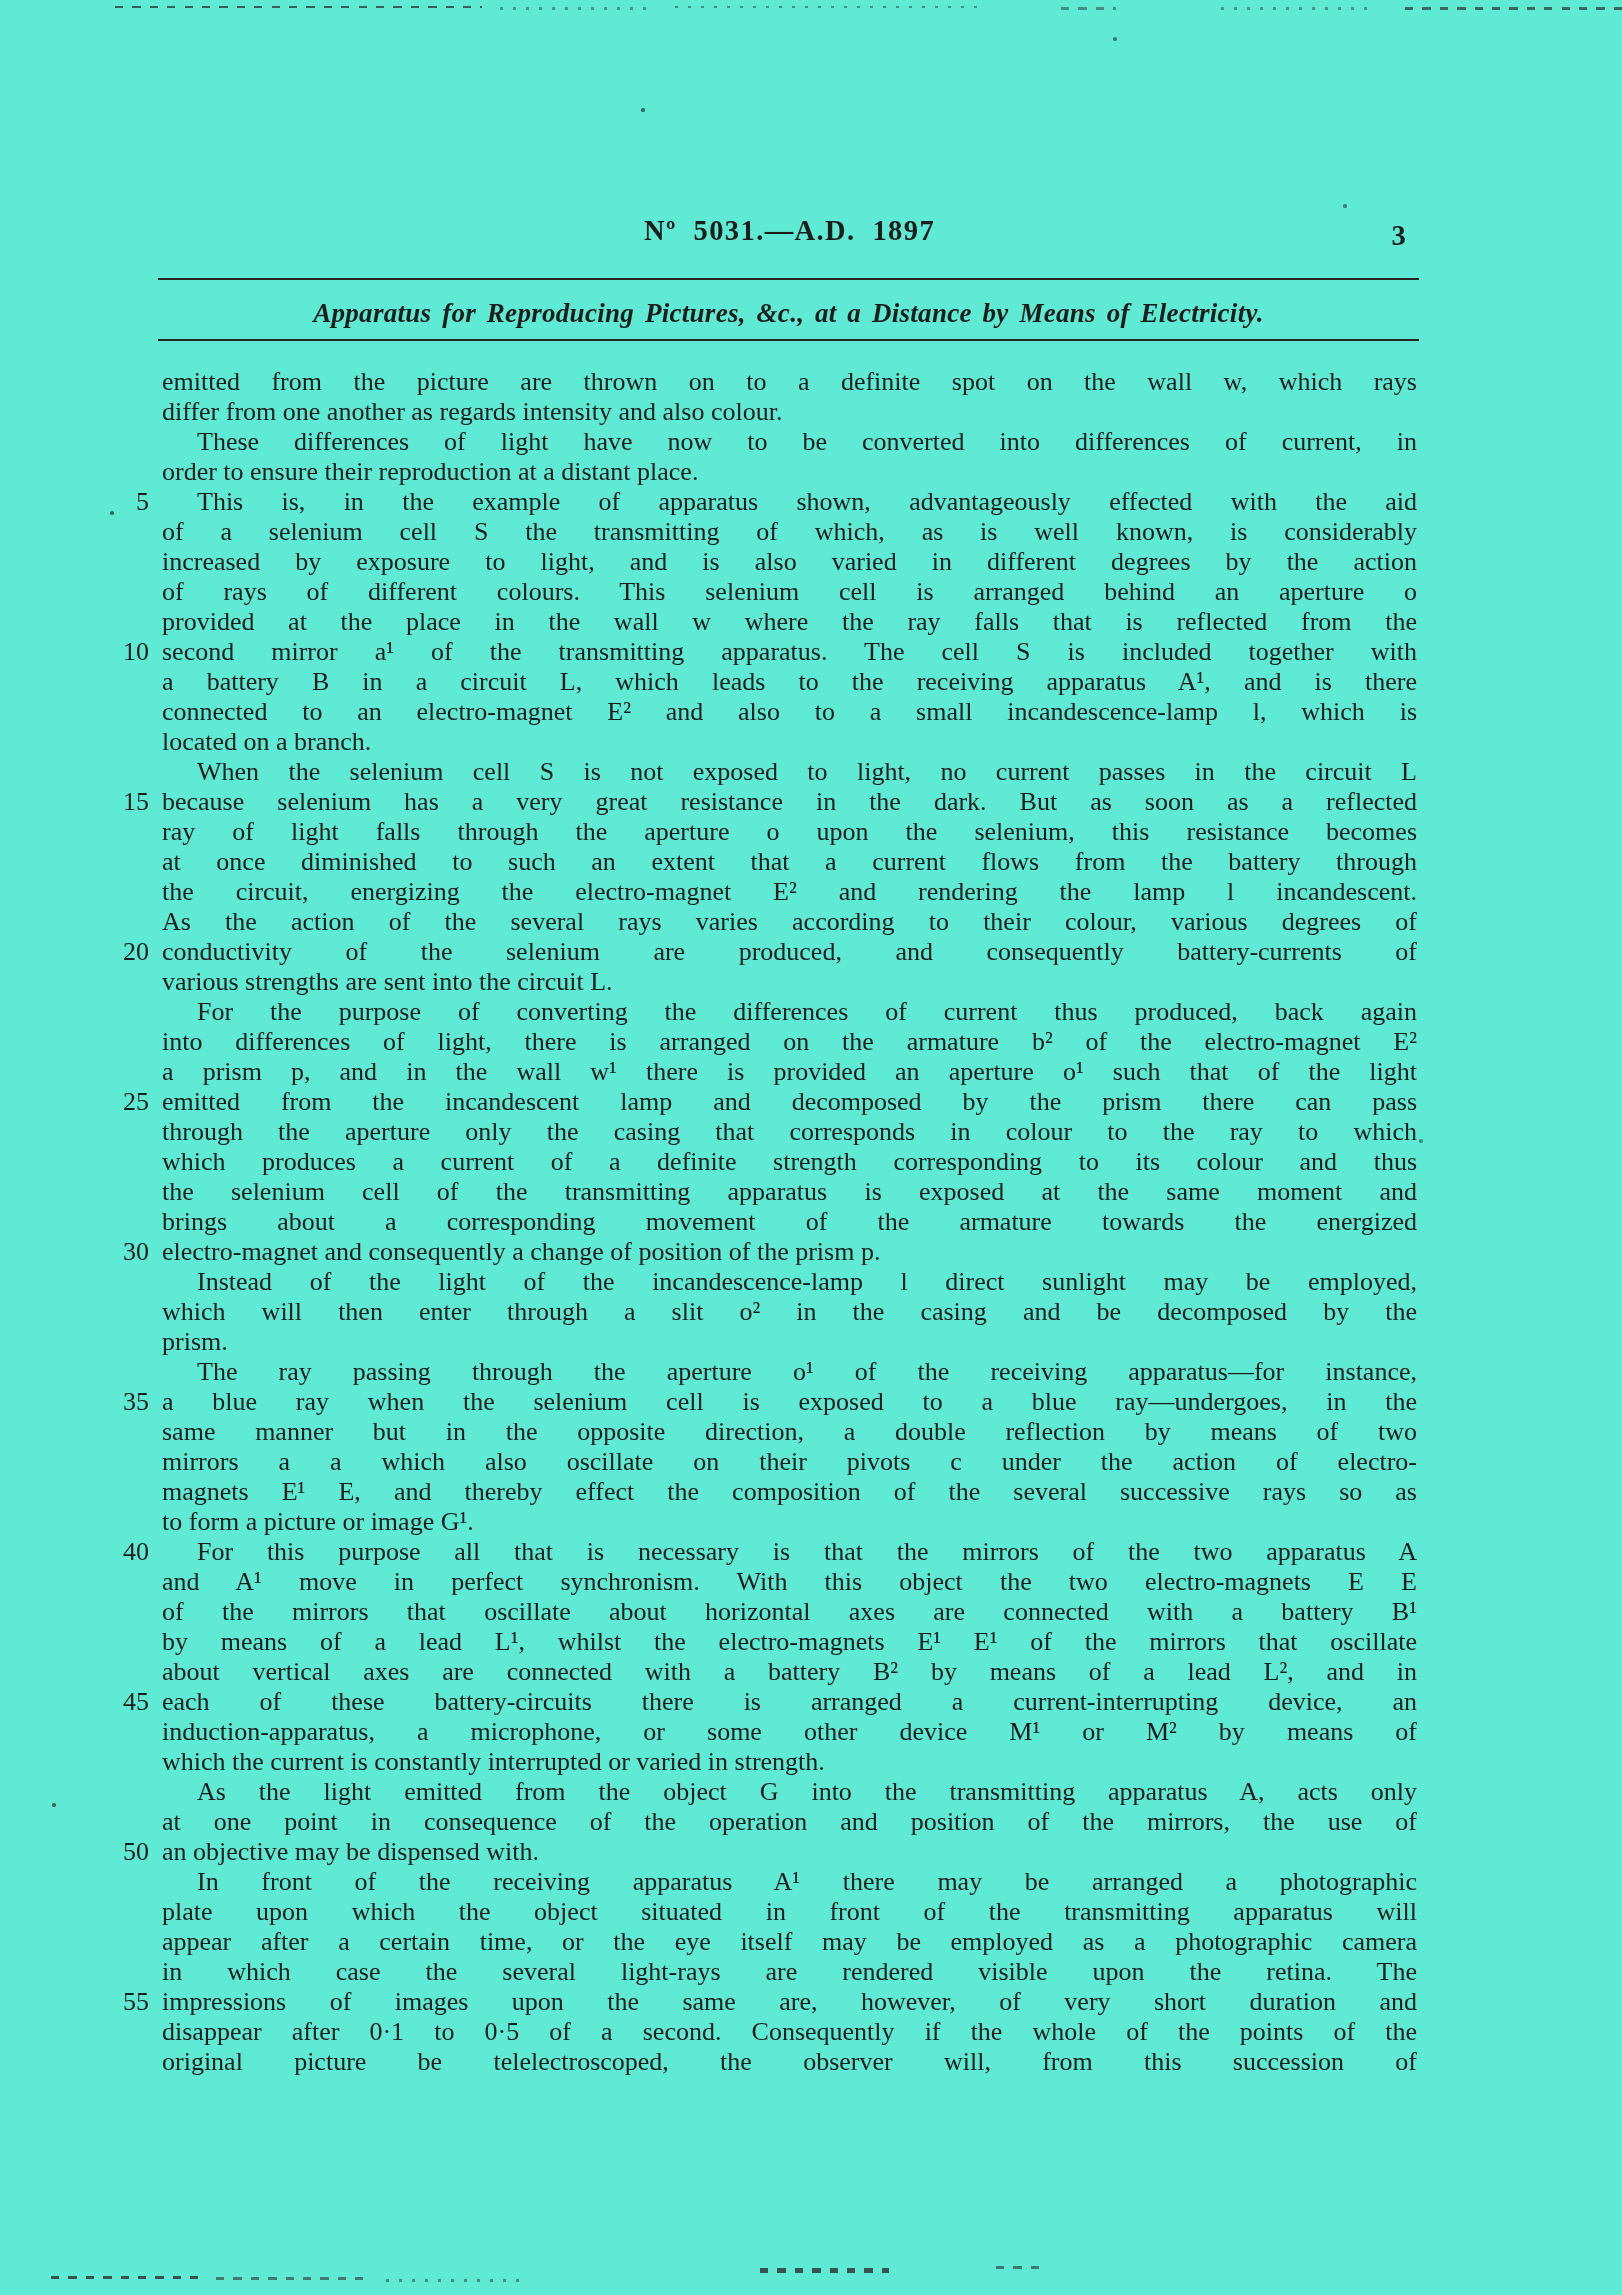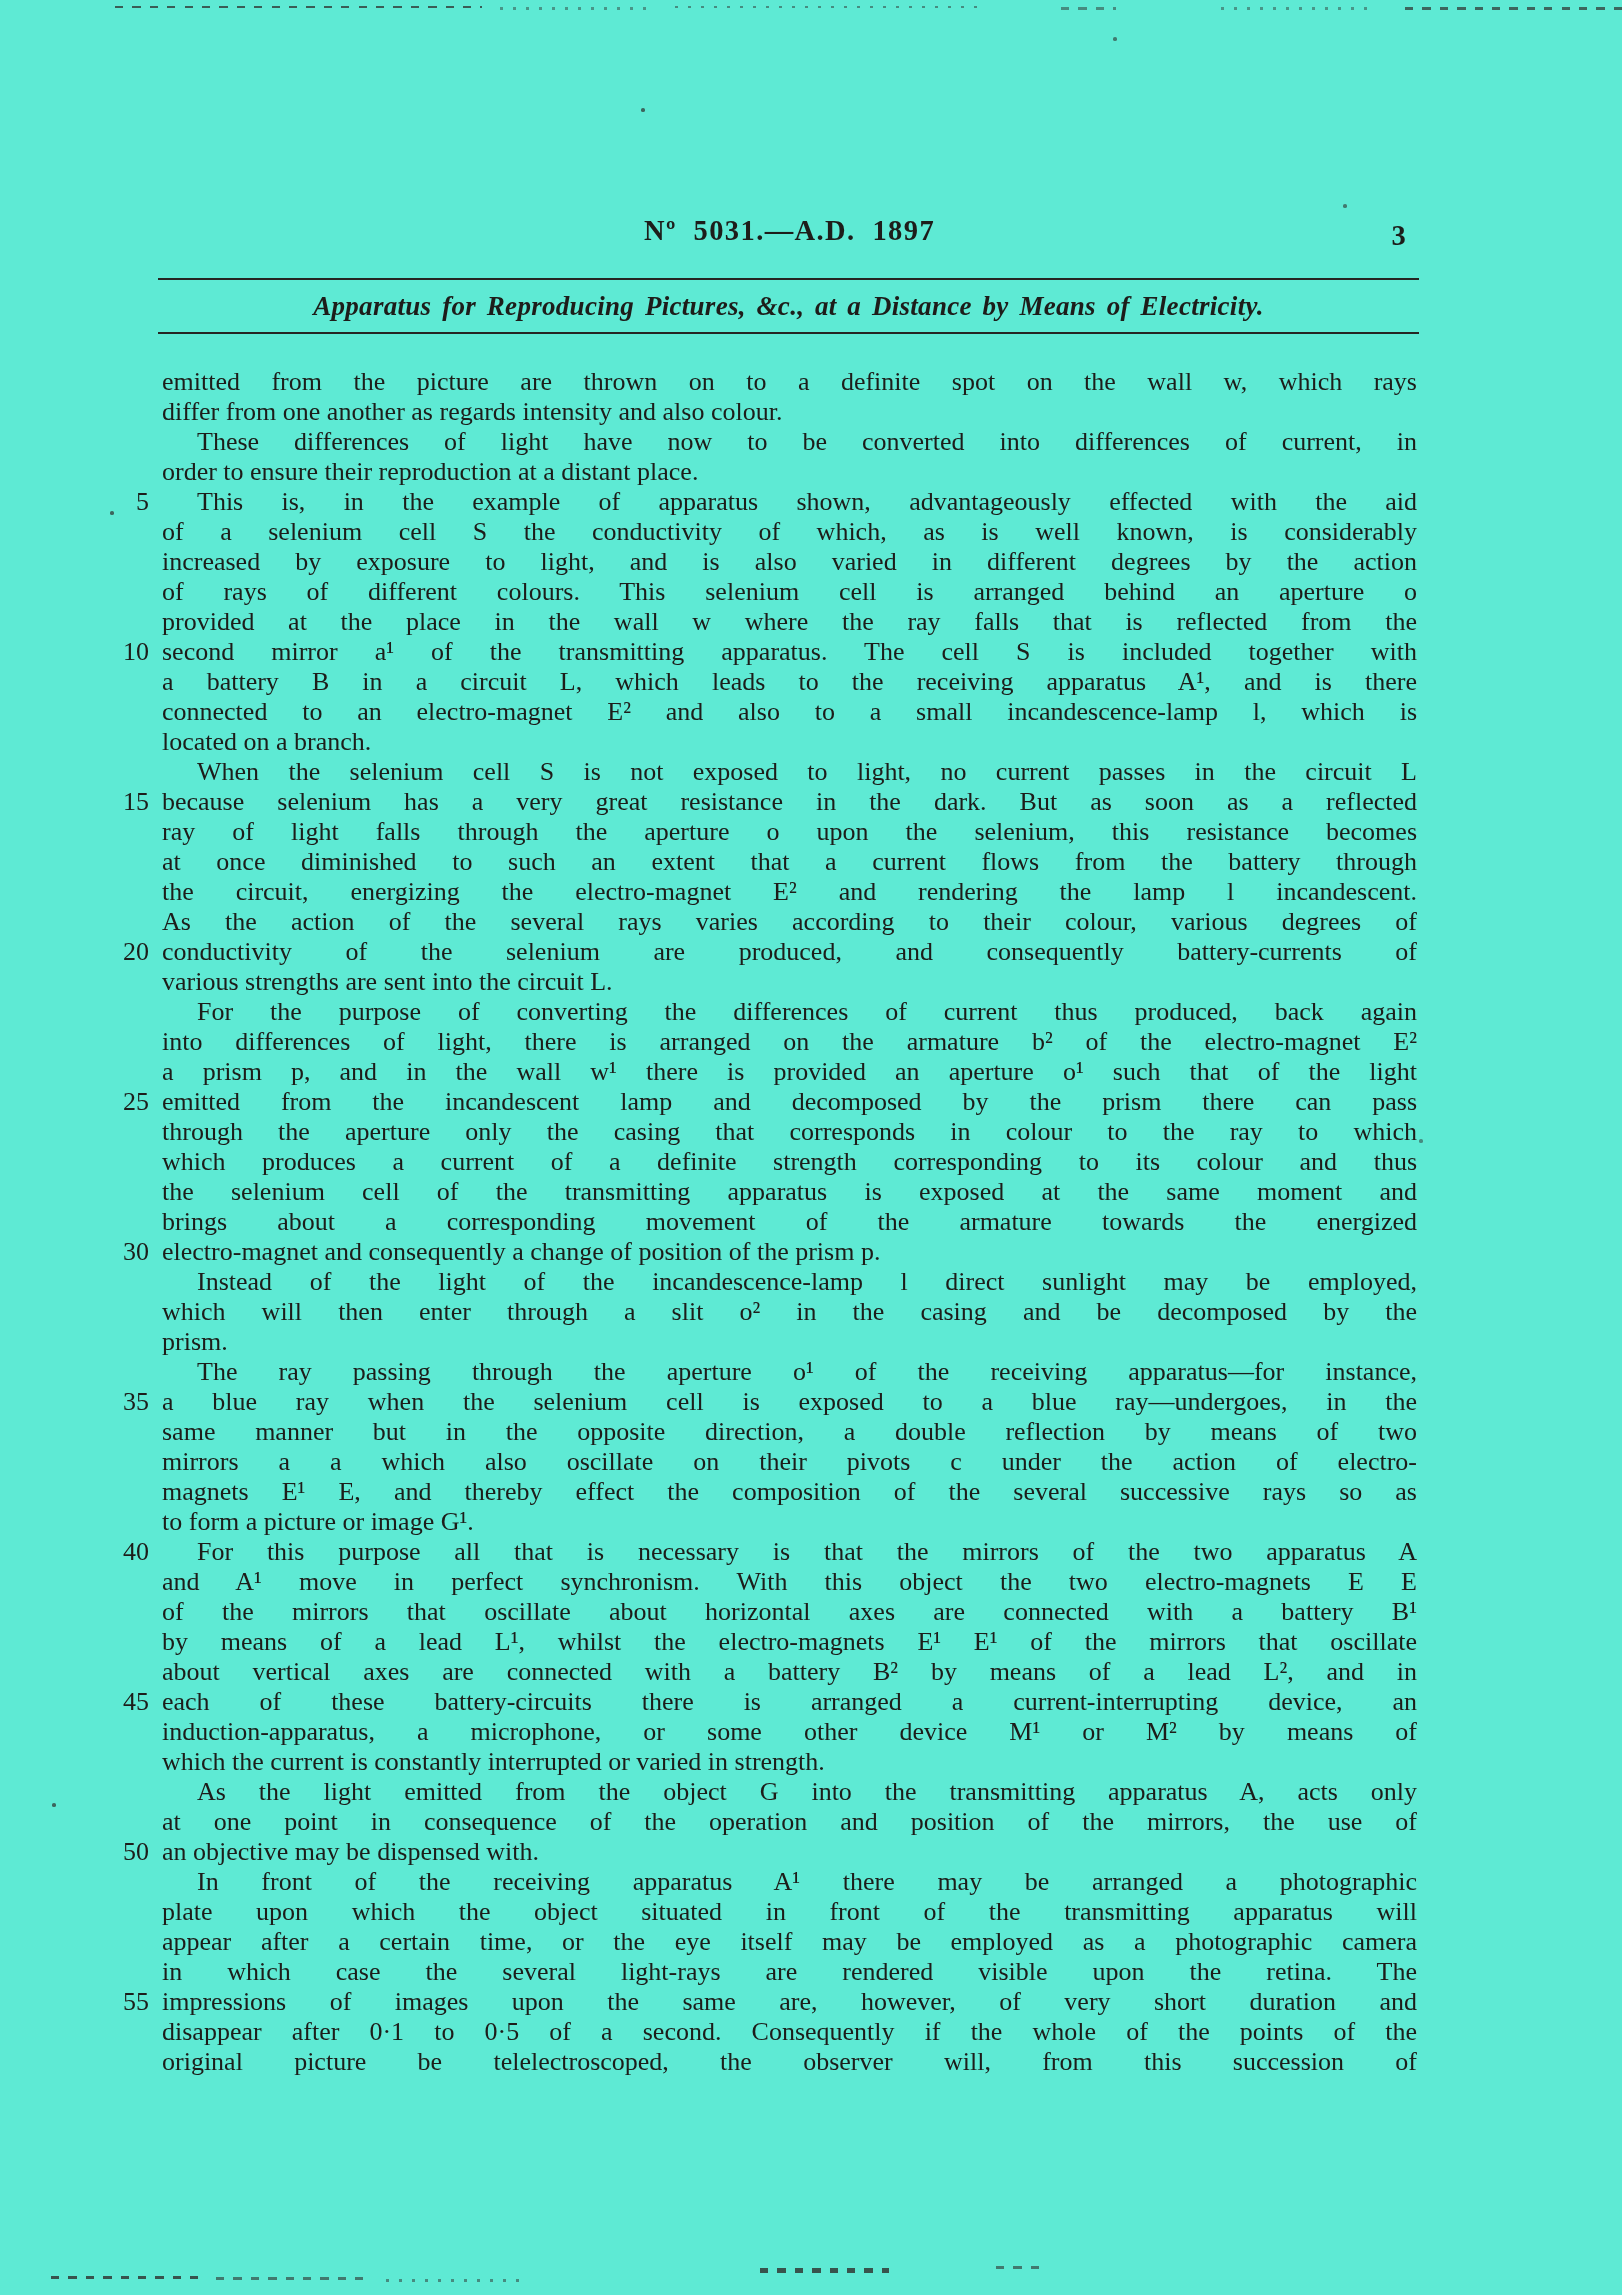--- a/index.html
+++ b/index.html
@@ -20,21 +20,21 @@
   }
   .page-number{
     position:absolute;top:220px;left:1373px;width:51px;
     font-size:28.5px;font-weight:bold;text-align:center;
   }
   .title-block{
     position:absolute;top:278px;left:158px;width:1261px;
     border-top:2.8px solid #26262imag3;
     border-top:2.8px solid #262623;
     border-bottom:2.8px solid #262623;
-    padding:11px 0 10px 0;
+    padding:18px 0 10px 0;
     text-align:center;
     font-style:italic;font-weight:bold;
     font-size:27px;word-spacing:3.7px;letter-spacing:0.3px;
   }
   .body-block{
     position:absolute;top:367px;left:162px;width:1255px;
     font-size:26px;
   }
   .line{position:relative;height:30px;line-height:30px;}
   .ltxt{
@@ -113,21 +113,21 @@
         <div class="line end">
           <span class="lnum"></span>
           <span class="ltxt">order to ensure their reproduction at a distant place.</span>
         </div>
         <div class="line indent">
           <span class="lnum">5</span>
           <span class="ltxt">This is, in the example of apparatus shown, advantageously effected with the aid</span>
         </div>
         <div class="line">
           <span class="lnum"></span>
-          <span class="ltxt">of a selenium cell S the conductivity of which, as is well known, is considerably</span>
+          <span class="ltxt">of a selenium cell S the transmitting of which, as is well known, is considerably</span>
         </div>
         <div class="line">
           <span class="lnum"></span>
           <span class="ltxt">increased by exposure to light, and is also varied in different degrees by the action</span>
         </div>
         <div class="line">
           <span class="lnum"></span>
           <span class="ltxt">of rays of different colours. This selenium cell is arranged behind an aperture o</span>
         </div>
         <div class="line">

